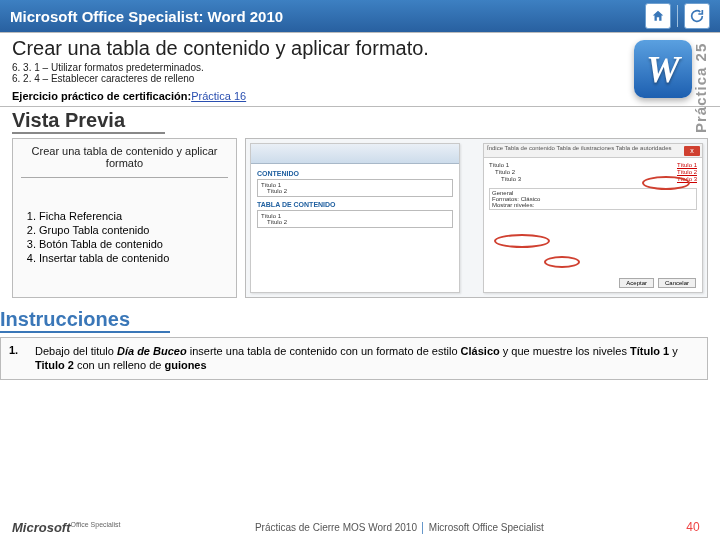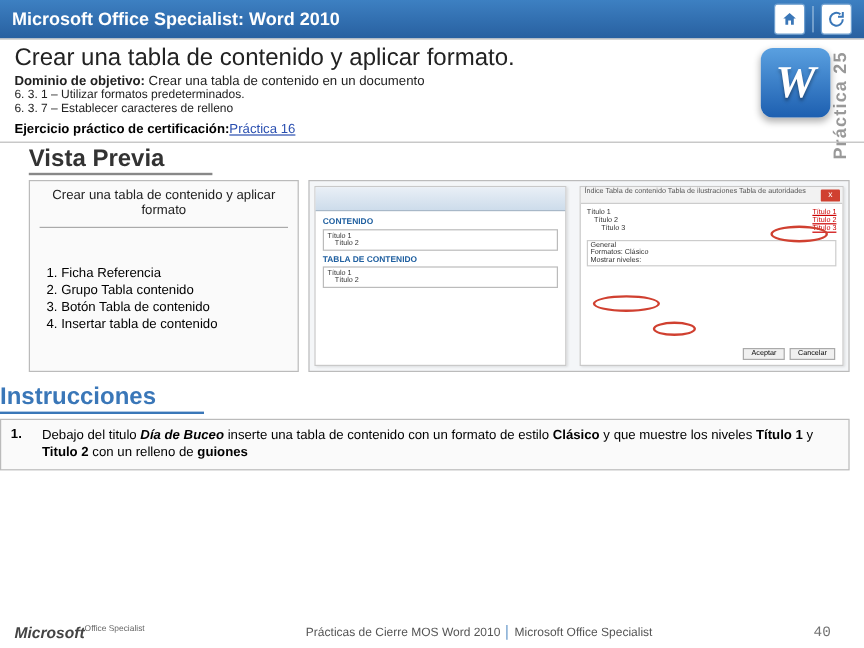--- a/index.html
+++ b/index.html
@@ -17,21 +17,21 @@
   .obj-line .lbl { font-weight: bold; }
   .sub-obj { font-size: 10px; color:#222; margin-left:0; }
   .cert-line { font-size: 11px; margin-top:6px; }
   .cert-line .lbl { font-weight: bold; }
   .cert-line .lnk { color:#2a4fb0; text-decoration: underline; }
 
   .side-label { position:absolute; right:10px; top:38px; width:18px; height:100px; writing-mode: vertical-rl; transform: rotate(180deg); font-weight:bold; font-size:15px; color:#999; letter-spacing:1px; text-align:center; }
   .word-icon { position:absolute; right:28px; top:40px; width:58px; height:58px; background:linear-gradient(#5aa0e0,#1d5fb0); border-radius:10px; box-shadow:0 3px 6px rgba(0,0,0,0.3); display:flex; align-items:center; justify-content:center; color:#fff; font-size:38px; font-weight:bold; font-style:italic; font-family: Georgia, serif;}
   .word-icon .w { text-shadow:0 2px 3px rgba(0,0,0,0.4);}
 
-  .preview-sec { padding: 2px 12px 6px 24px; }
+  .preview-sec { padding: 2px 12px 6px 12px; }
   .preview-title { font-size:20px; font-weight:bold; color:#333; border-bottom:2px solid #888; display:inline-block; padding-right:40px; margin-bottom:4px;}
   .preview-body { display:flex; gap:8px; }
   .preview-left { width:225px; border:1px solid #bbb; background:#fafafa; padding:6px 8px; font-size:11px; }
   .preview-left .pl-head { font-weight:normal; margin-bottom:8px; color:#222;text-align:center;}
   .preview-left hr { border:none; border-top:1px solid #aaa; margin:4px 0 8px 0;}
   .preview-left ol { margin-left:18px; font-size:11px;margin-top:32px;}
   .preview-left ol li { margin-bottom:2px; }
   .preview-right { flex:1; border:1px solid #bbb; background:#f4f6f8; height:160px; position:relative; overflow:hidden;}
   .preview-right .mini1 { position:absolute; left:4px; top:4px; width:210px; height:150px; background:#fff; border:1px solid #c9c9c9; box-shadow:1px 1px 2px rgba(0,0,0,0.1);}
   .mini1 .ribbon { height:20px; background:linear-gradient(#e9eff6,#cddceb); border-bottom:1px solid #a8b8c8;}
@@ -60,21 +60,21 @@
   .instr-box .txt { flex:1; line-height:1.3;}
   .instr-box .txt b { font-weight:bold;}
   .instr-box .txt i { font-style:italic; font-weight:bold;}
 
   .footer { position:absolute; bottom:6px; left:0; right:0; display:flex; align-items:center; padding:0 12px; font-size:10px; color:#555;}
   .ms-logo { display:flex; flex-direction:row; line-height:1; }
   .ms-logo .m { font-size:13px; font-weight:600; color:#444; font-style:italic;}
   .ms-logo .s { font-size:7px; color:#666;}
   .footer .mid { flex:1; text-align:center;}
   .footer .mid .bar{ color:#2a6fb5;}
-  .footer .pg { font-size:12px; color:#737373; width:30px; text-align:left;font-family:Liberation Mono, monospace;}
+  .footer .pg { font-size:12px; color:#ef4444; width:30px; text-align:center;}
 </style>
 </head>
 <body>
 
 <div class="slide">
 
   <div class="header-bar">
     <span>Microsoft Office Specialist: Word 2010</span>
     <div class="nav">
       <div class="nav-btn">
@@ -91,25 +91,22 @@
     </div>
   </div>
 
   <div class="side-label">Práctica 25</div>
   <div class="word-icon">
       <span class="w">W</span>
     </div>
 
   <div class="section1">
     <div class="lesson-title">Crear una tabla de contenido y aplicar formato.</div>
-    <div class="obj-line">
-      <span class="lbl">Dominio de objetivo:</span><span> Crear una tabla de contenido en un documento</span>
-    </div>
     <div class="sub-obj">6. 3. 1 – Utilizar formatos predeterminados.</div>
-    <div class="sub-obj">6. 3. 7 – Establecer caracteres de relleno</div>
+    <div class="sub-obj">6. 2. 4 – Establecer caracteres de relleno</div>
     <div class="cert-line">
       <span class="lbl">Ejercicio práctico de certificación:</span><span class="lnk">Práctica 16</span>
     </div>
   </div>
 
   <div class="preview-sec">
     <div class="preview-title">Vista Previa</div>
     <div class="preview-body">
       <div class="preview-left">
         <div class="pl-head">Crear una tabla de contenido y aplicar formato</div>

